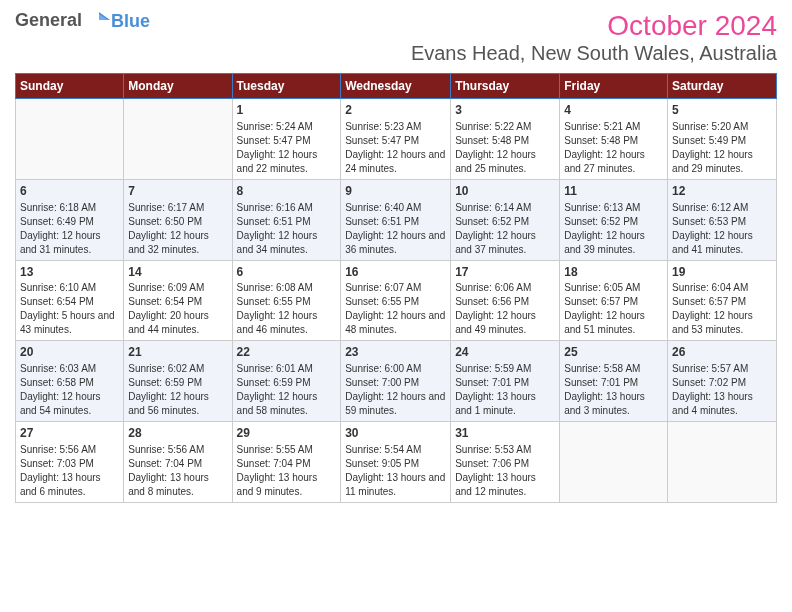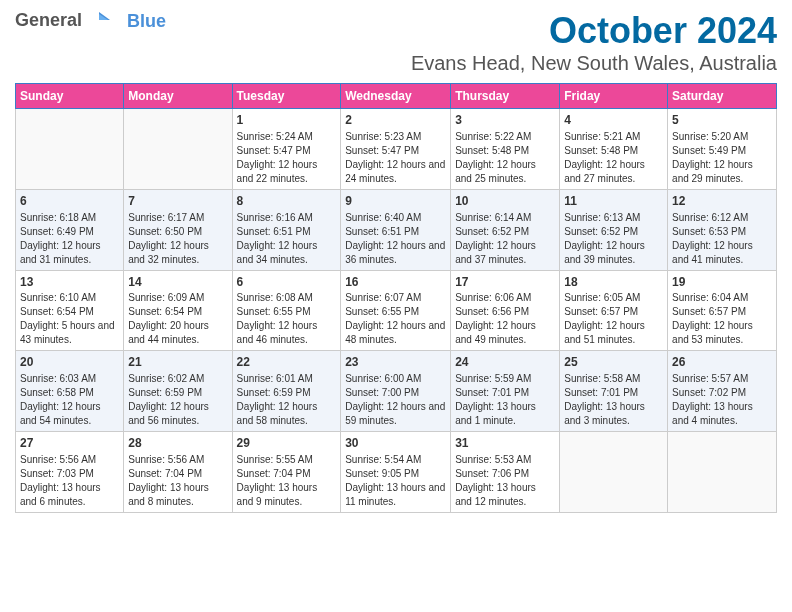--- a/index.html
+++ b/index.html
@@ -21,35 +21,35 @@
       margin-bottom: 8px;
     }
     .logo {
       display: flex;
       align-items: center;
     }
     .title-area {
       text-align: right;
     }
     .month-title {
-      font-size: 36px;
-      font-weight: bold;
-      color: #0369a1;
+      font-size: 28px;
+      font-weight: normal;
+      color: #ec4899;
     }
     .subtitle {
       font-size: 20px;
       color: #555;
     }
     table {
       width: 100%;
       border-collapse: collapse;
       font-size: 10.5px;
     }
     th {
-      background-color: #ec4899;
+      background-color: #7f1d1d;
       color: #fff;
       padding: 5px 4px;
       text-align: left;
       font-size: 12px;
       font-weight: bold;
       border: 1px solid #3a7bc8;
     }
     td {
       border: 1px solid #ccc;
       vertical-align: top;
@@ -82,21 +82,21 @@
     <div class="logo">
       <div>
         <div style="display:flex;align-items:center;">
           <div style="font-size:18px;font-weight:bold;color:#333;line-height:1.15;">
             <span style="color:#555;">General</span>
             <svg width="22" height="22" viewBox="0 0 22 22" style="vertical-align:middle;margin:0 1px;">
               <polygon points="11,2 22,10 11,10" fill="#4a90d9"></polygon>
               <polygon points="11,4 20,10 11,10" fill="#6ab0f0"></polygon>
             </svg>
           </div>
-          <div style="font-size:18px;font-weight:bold;color:#4a90d9;margin-left:16px;">Blue</div>
+          <div style="font-size:18px;font-weight:bold;color:#4a90d9;margin-left:0;">Blue</div>
         </div>
       </div>
     </div>
     <div class="title-area">
       <div class="month-title">October 2024</div>
       <div class="subtitle">Evans Head, New South Wales, Australia</div>
     </div>
   </div>
 
   <table>

